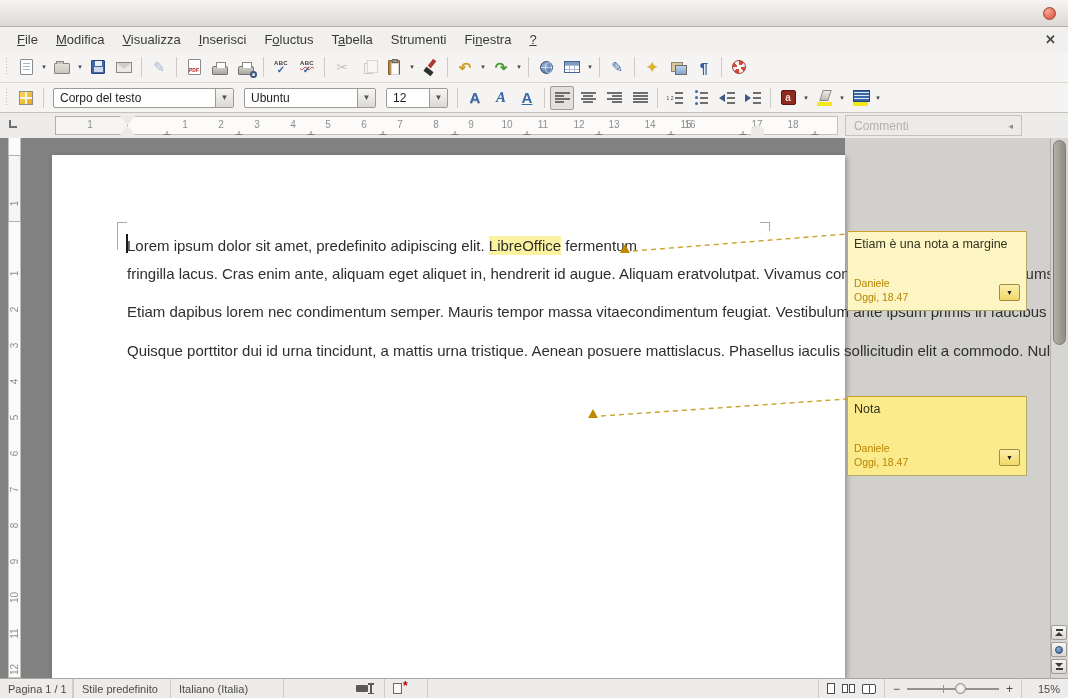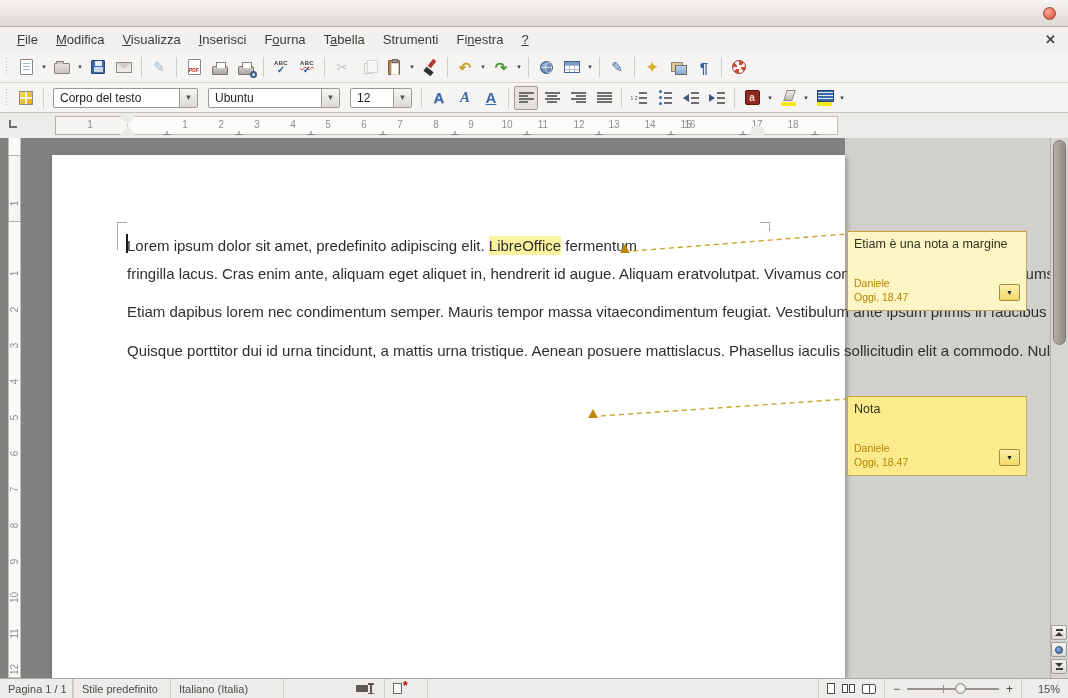--- a/index.html
+++ b/index.html
@@ -86,21 +86,21 @@
 
   
   .i-sidebar { width:14px; height:14px; border:1px solid #8f8b86;
                background:linear-gradient(90deg, transparent 0 5px, #f5f4f2 5px 7px, transparent 7px),
                           linear-gradient(180deg, transparent 0 5px, #f5f4f2 5px 7px, transparent 7px),
                           linear-gradient(135deg,#f8d94e,#e8a81c); }
   .combo { height:20px; background:#fff; border:1px solid #9d9a95; border-radius:2px; display:flex; align-items:center; margin:0 5px; overflow:hidden; }
   .combo .val { flex:1; font-size:12px; color:#1e1e1e; padding:0 6px; white-space:nowrap; }
   .combo .btn { width:18px; height:100%; background:linear-gradient(#f7f6f4,#dcd9d5); border-left:1px solid #9d9a95;
                 display:flex; align-items:center; justify-content:center; font-size:8px; color:#555; }
-  .w-style { width:145px; } .w-font { width:132px; } .w-size { width:62px; }
+  .w-style { width:181px; } .w-font { width:132px; } .w-size { width:62px; }
   .i-bold { font-weight:bold; font-size:15px; color:#3a67a8; text-shadow:0 1px 1px rgba(0,0,0,.25); }
   .i-italic { font-style:italic; font-weight:bold; font-size:15px; color:#3a67a8; font-family:"Liberation Serif",serif; }
   .i-underline { font-weight:bold; font-size:15px; color:#3a67a8; text-decoration:underline; }
   .i-align { width:15px; height:14px; display:flex; flex-direction:column; justify-content:space-between; padding:1px 0; }
   .i-align i { display:block; height:2px; background:#6e6e6e; width:100%; }
   .i-align.left i:nth-child(even) { width:64%; }
   .i-align.center i:nth-child(even) { width:64%; margin:0 auto; }
   .i-align.right i:nth-child(even) { width:64%; margin-left:auto; }
   .i-listnum { display:flex; gap:2px; align-items:center; }
   .ln-col { display:flex; flex-direction:column; gap:3px; font-size:5px; color:#444; line-height:4px; }
@@ -217,21 +217,21 @@
   <div class="menubar-items">
 
       <span class="menu-item"><span></span><span class="mn">F</span><span>ile</span></span>
 
       <span class="menu-item"><span></span><span class="mn">M</span><span>odifica</span></span>
 
       <span class="menu-item"><span></span><span class="mn">V</span><span>isualizza</span></span>
 
       <span class="menu-item"><span></span><span class="mn">I</span><span>nserisci</span></span>
 
-      <span class="menu-item"><span>F</span><span class="mn">o</span><span>urna</span></span>
+      <span class="menu-item"><span>F</span><span class="mn">o</span><span>luctus</span></span>
 
       <span class="menu-item"><span>T</span><span class="mn">a</span><span>bella</span></span>
 
       <span class="menu-item"><span>Strumenti</span><span class="mn"></span><span></span></span>
 
       <span class="menu-item"><span>Fi</span><span class="mn">n</span><span>estra</span></span>
 
       <span class="menu-item"><span></span><span class="mn">?</span><span></span></span>
     </div>
   <span class="menubar-close">✕</span>
@@ -495,20 +495,24 @@
       <span class="hr-tab" style="left: 455px;"></span>
       <span class="hr-tab" style="left: 527px;"></span>
       <span class="hr-tab" style="left: 599px;"></span>
       <span class="hr-tab" style="left: 671px;"></span>
       <span class="hr-tab" style="left: 743px;"></span>
       <span class="hr-tab" style="left: 815px;"></span>
     </div>
   <span class="im-top"></span>
   <span class="im-bot"></span>
   <span class="im-right"></span>
+  <div class="commenti-btn">
+    <span>Commenti</span>
+    <span class="commenti-arrow">◂</span>
+  </div>
 </div>
 
 <div id="workspace">
   <div class="comments-col"></div>
 
   <div class="page">
     <span class="corner tl"></span>
     <span class="corner tr"></span>
     <span class="cursor"></span>
     <div class="textblock">

